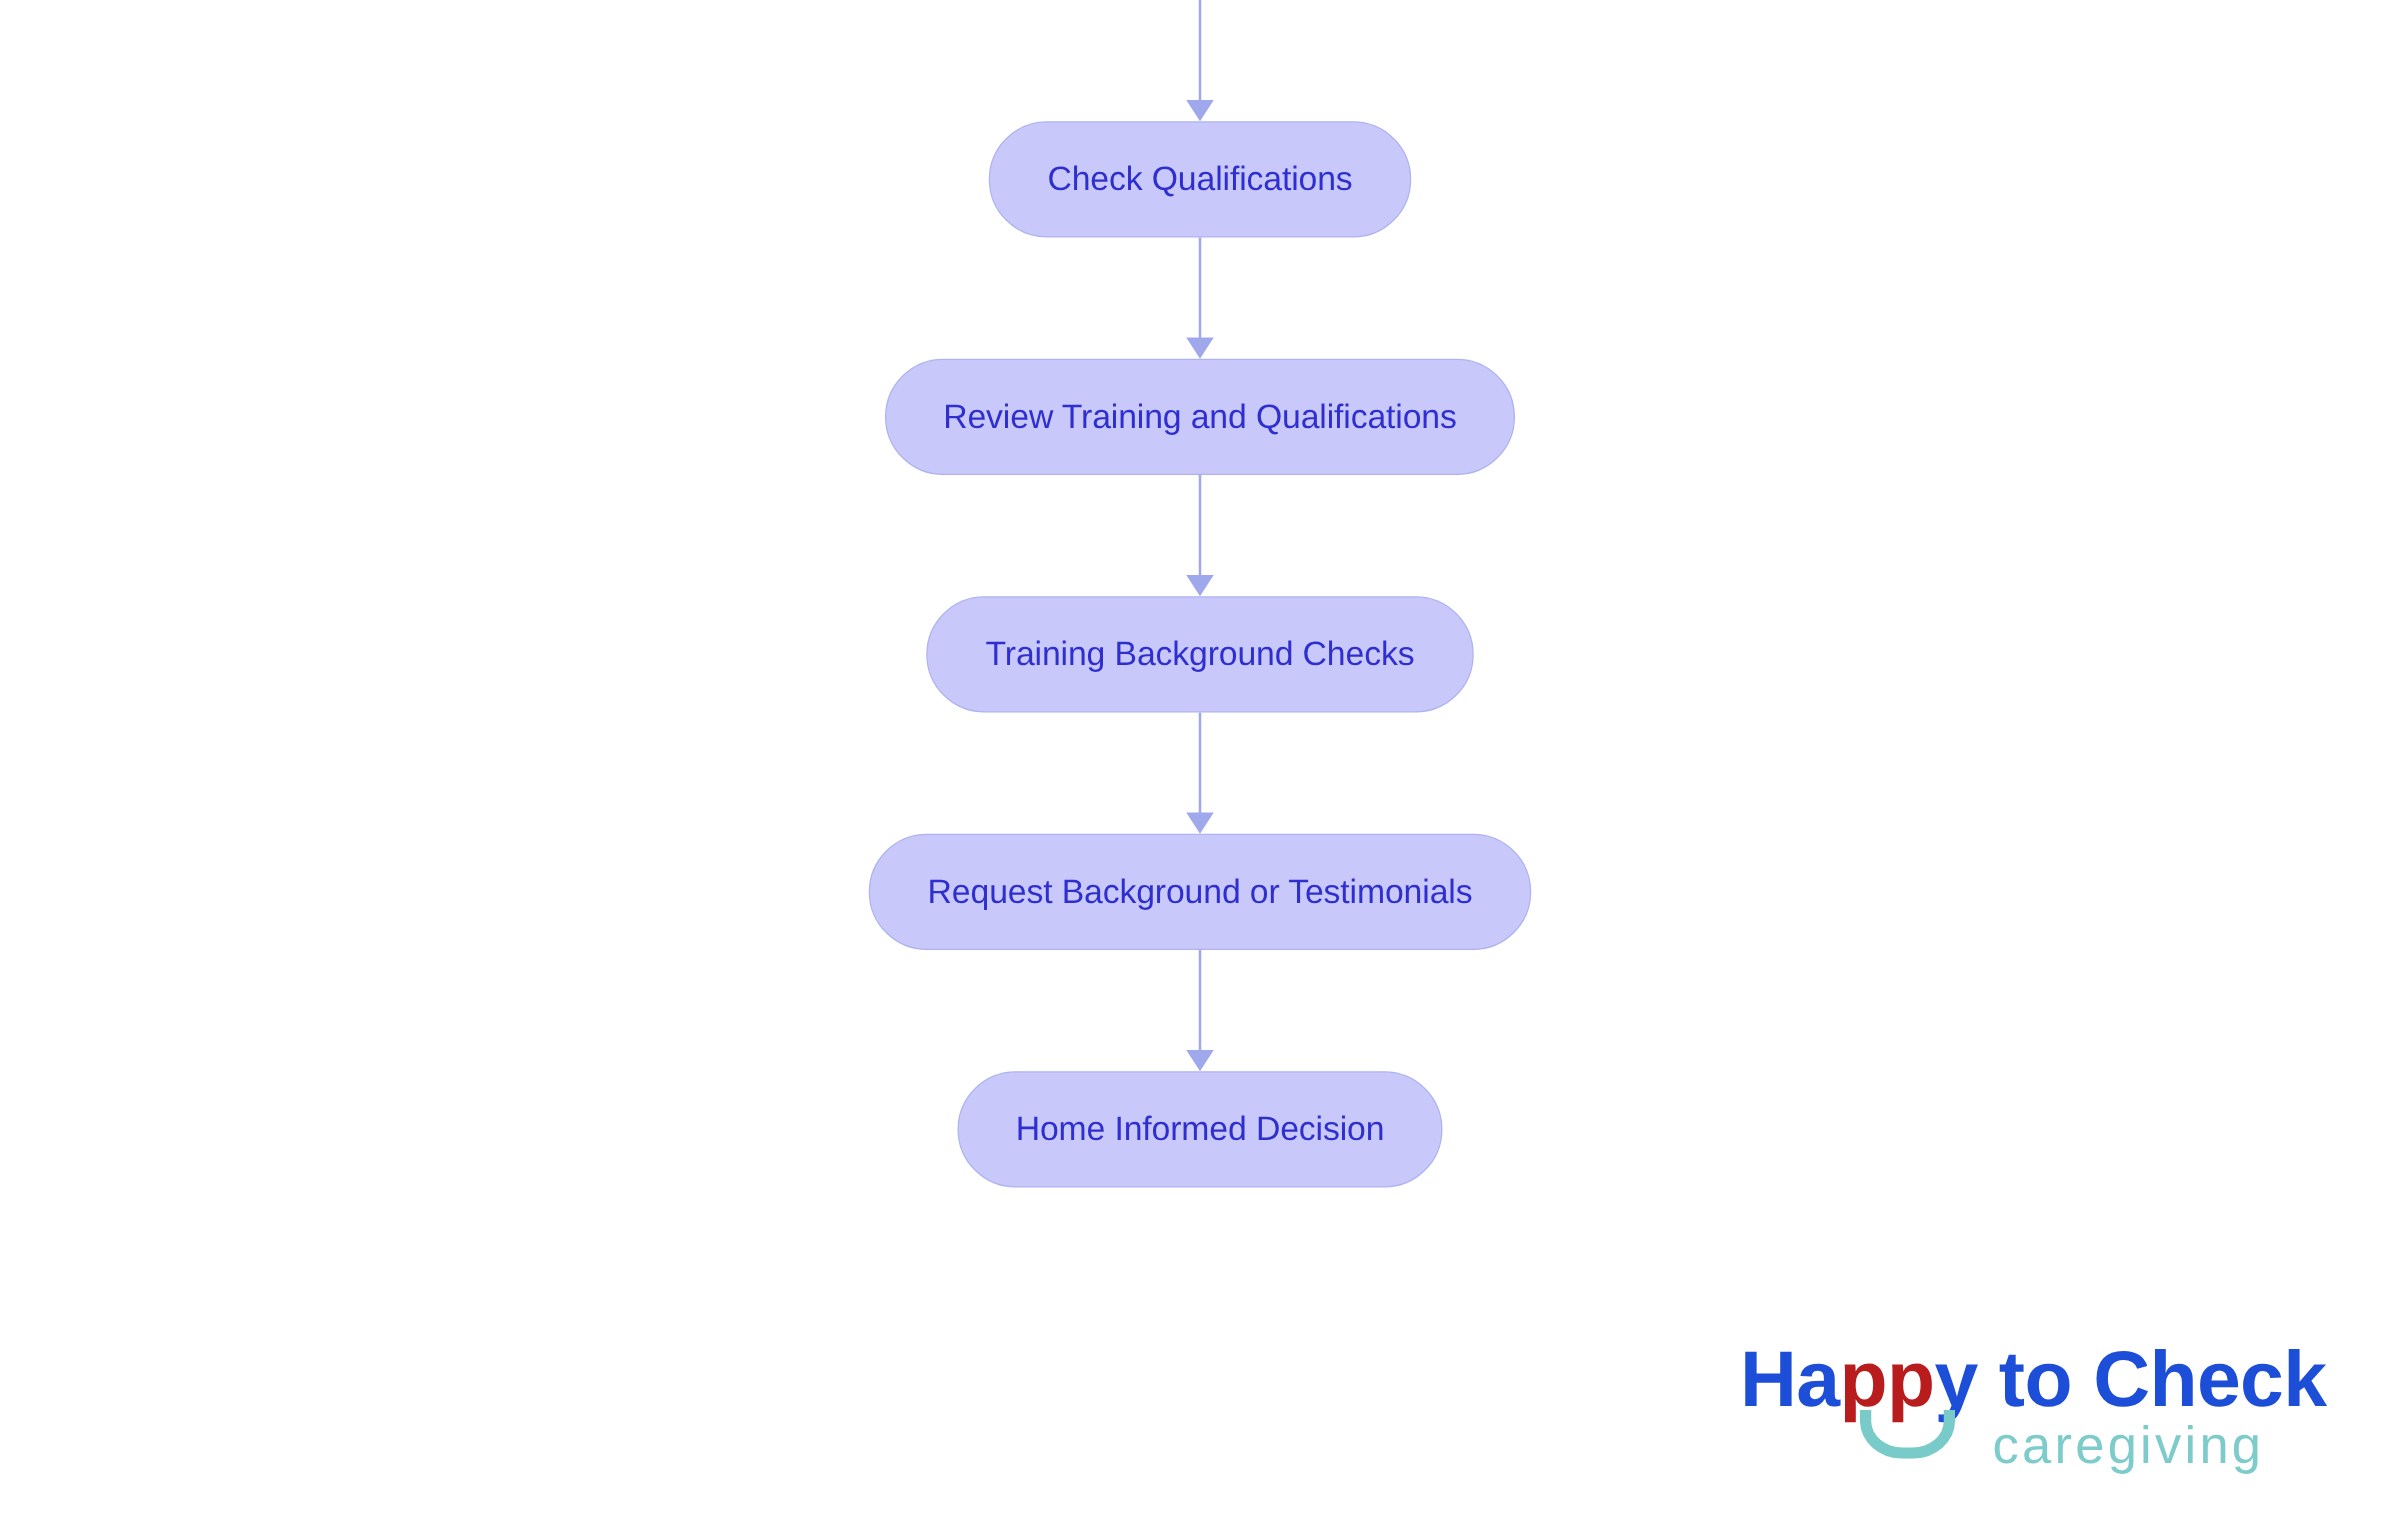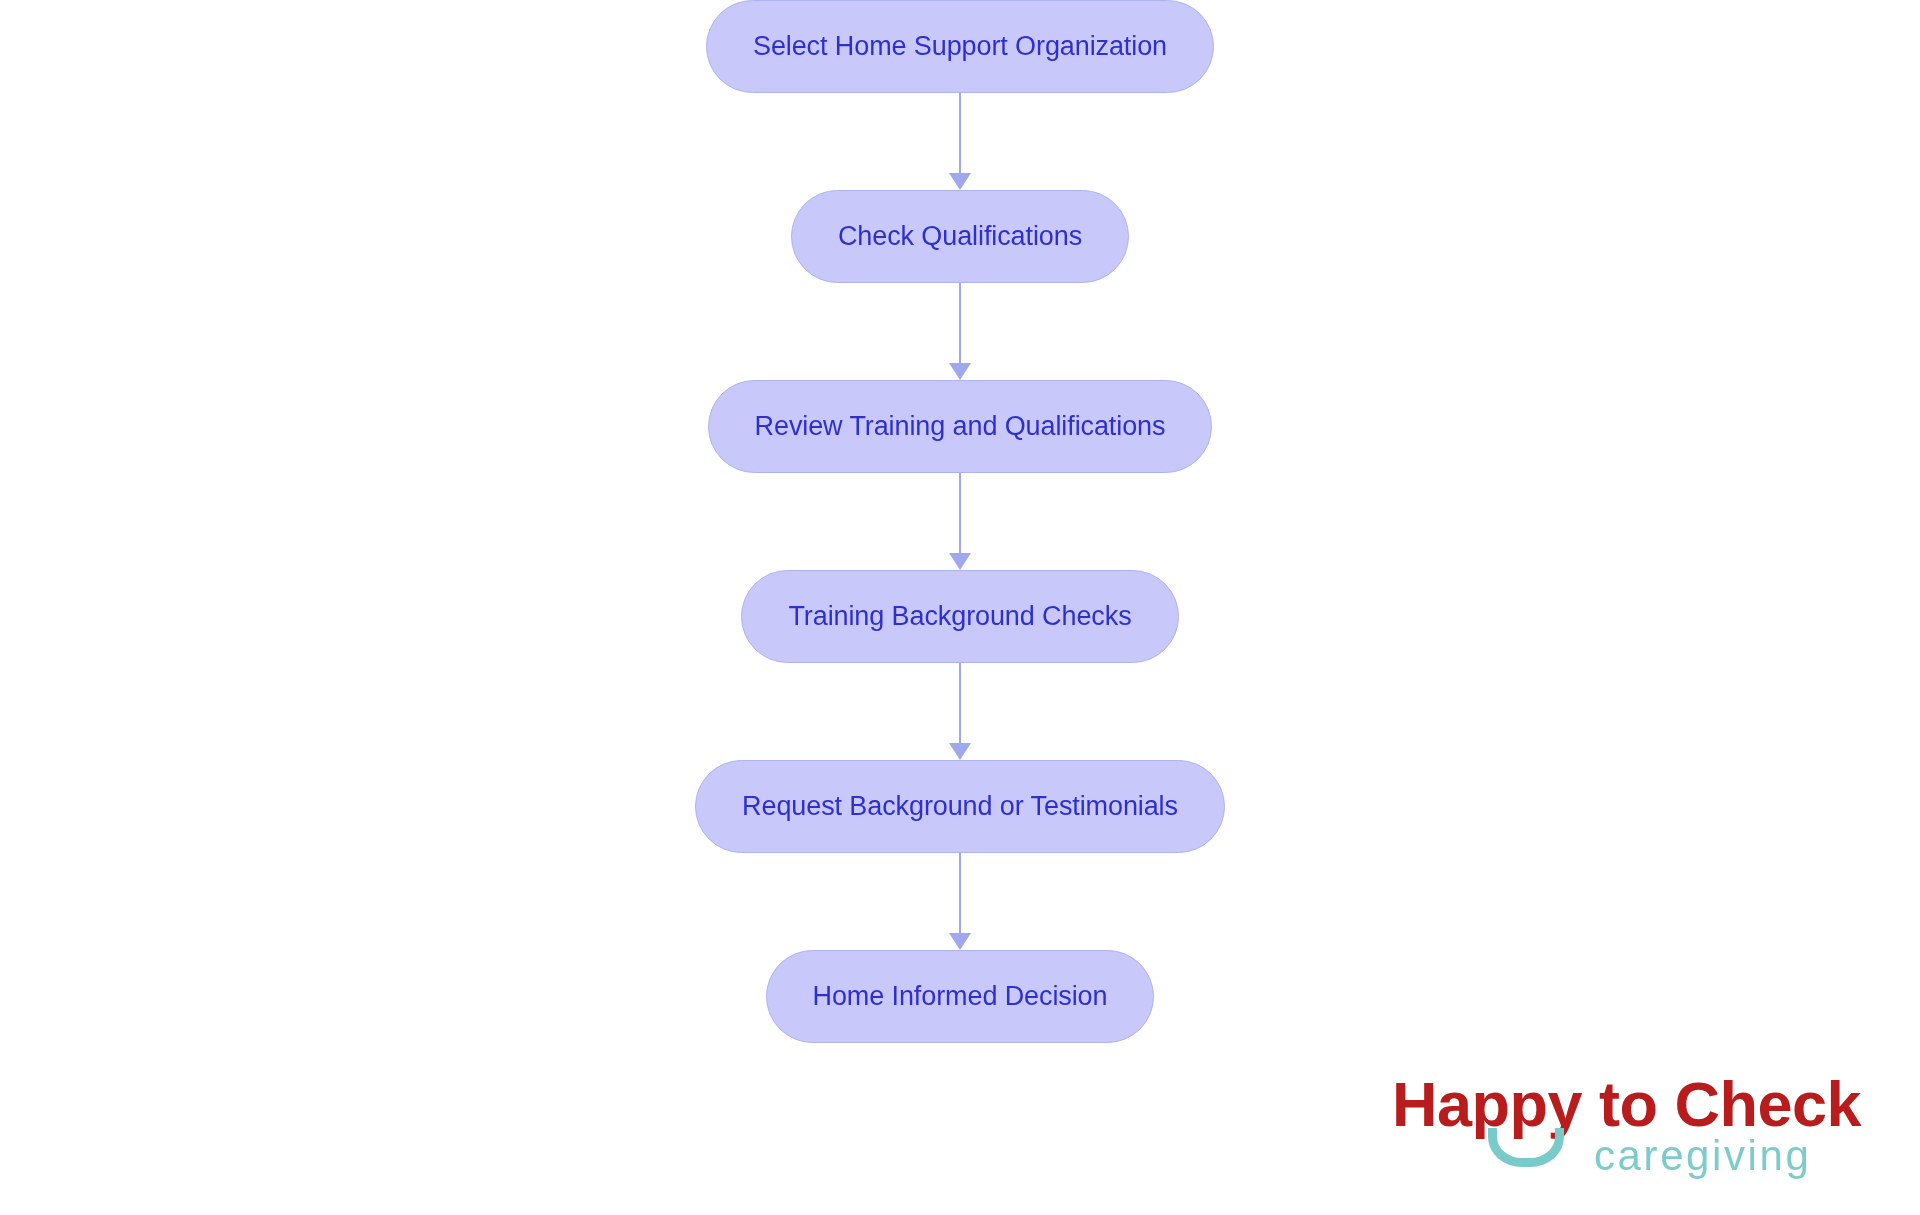--- a/index.html
+++ b/index.html
@@ -101,21 +101,21 @@
   .logo-wordmark {
     position: absolute;
     left: 8px;
     top: 0;
     font-size: 63px;
     font-weight: 700;
     line-height: 1;
     letter-spacing: -0.5px;
     white-space: nowrap;
   }
-  .logo-coral { color: #b91c1c; }
+  .logo-coral { color: #1d4ed8; }
   .logo-teal  { color: #b91c1c; }
 
   .logo-smile {
     position: absolute;
     left: 104px;
     top: 55px;
     width: 58px;
     height: 30px;
     border: 9px solid #78cbc8;
     border-top: none;
@@ -135,23 +135,20 @@
     white-space: nowrap;
   }
 </style>
 </head>
 <body>
 
 <div id="flow-canvas">
 
   <div class="flow-column">
 
-    <div class="node">
-      <span class="node-label">Select Home Support Organization</span>
-    </div>
 
     <div class="connector c1">
       <div class="connector-line"></div>
       <div class="connector-arrow"></div>
     </div>
 
     <div class="node">
       <span class="node-label">Check Qualifications</span>
     </div>
 

